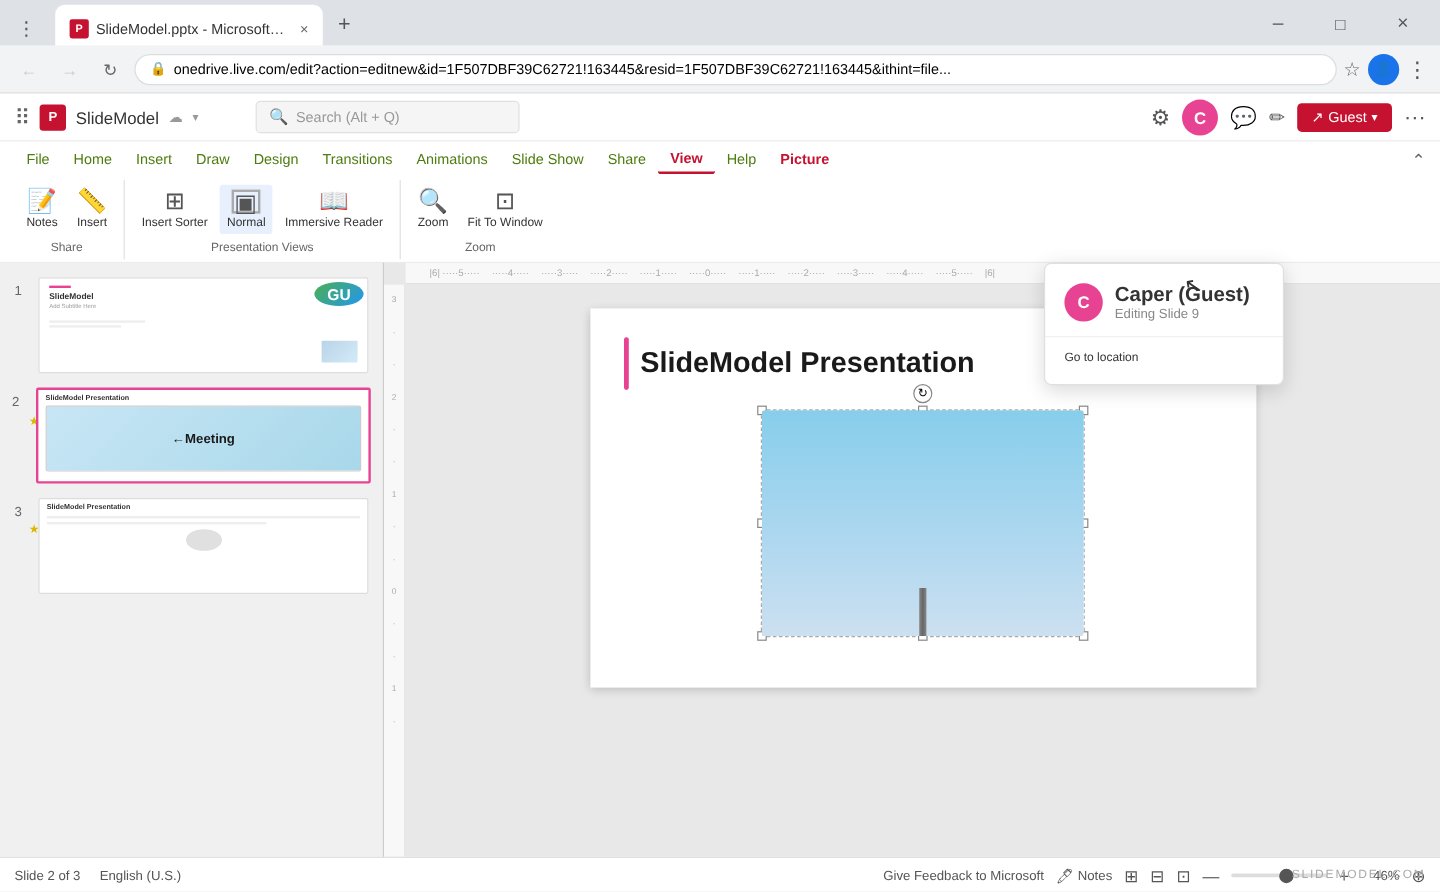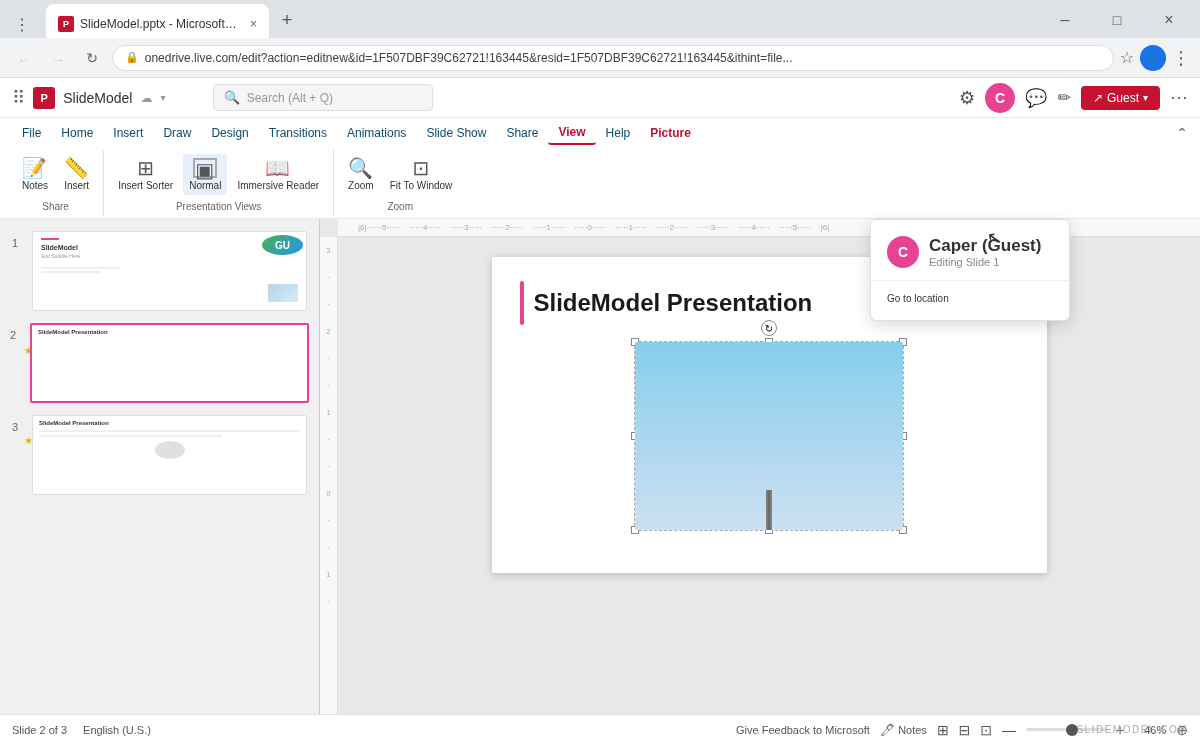--- a/index.html
+++ b/index.html
@@ -1,21 +1,21 @@
 <!DOCTYPE html>
 <html><head>
   <meta charset="utf-8">
   <style>
     * { margin: 0; padding: 0; box-sizing: border-box; }
     body { font-family: 'Segoe UI', Arial, sans-serif; background: #f3f3f3; width: 1200px; height: 743px; overflow: hidden; font-size: 12px; }
     .nav-btn { width: 28px; height: 28px; display: flex; align-items: center; justify-content: center; color: #666; cursor: pointer; border-radius: 50%; font-size: 14px; }
     .nav-btn.disabled { color: #ccc; cursor: default; }
     .address-bar { flex: 1; background: white; border: 1px solid #ddd; border-radius: 20px; padding: 5px 12px; font-size: 12px; color: #333; display: flex; align-items: center; gap: 6px; }
-    .address-text { flex: 1; font-size: 12px; color: #404040; white-space: nowrap; overflow: hidden; text-overflow: ellipsis; }
-    .ribbon-tab { padding: 4px 10px; font-size: 12px; color: #0c4a6e; cursor: pointer; border-radius: 3px; }
+    .address-text { flex: 1; font-size: 12px; color: #000000; white-space: nowrap; overflow: hidden; text-overflow: ellipsis; }
+    .ribbon-tab { padding: 4px 10px; font-size: 12px; color: #4d7c0f; cursor: pointer; border-radius: 3px; }
     .ribbon-tab.active { color: #c41230; border-bottom: 2px solid #c41230; font-weight: 600; }
     .ribbon-group { display: flex; flex-direction: column; align-items: center; padding: 4px 8px; border-right: 1px solid #e0e0e0; gap: 2px; }
     .ribbon-group:last-child { border-right: none; }
     .ribbon-group-label { font-size: 10px; color: #666; margin-top: auto; text-align: center; }
     .ribbon-buttons { display: flex; gap: 4px; align-items: center; }
     .ribbon-btn { display: flex; flex-direction: column; align-items: center; gap: 2px; padding: 4px 6px; cursor: pointer; border-radius: 3px; font-size: 10px; color: #333; min-width: 36px; }
     .ribbon-btn.active { background: #e8f0fe; }
     .ribbon-icon { font-size: 20px; color: #555; line-height: 1; }
     .ribbon-btn-label { font-size: 10px; color: #333; text-align: center; white-space: nowrap; }
 
@@ -149,38 +149,41 @@
   </div>
 </div>
 
 <div style="display:flex; height:calc(743px - 38px - 40px - 40px - 30px - 70px - 30px); position:relative; background:#e8e8e8;">
 
   <div style="width:320px; background:#f0f0f0; border-right:1px solid #ccc; overflow-y:auto; padding:8px; display:flex; flex-direction:column; gap:6px;">
 
     <div style="display:flex; gap:6px; align-items:flex-start; cursor:pointer; padding:4px; border-radius:3px;">
       <span style="font-size:11px; color:#666; min-width:14px; margin-top:6px;">1</span>
       <div style="flex:1; background:white; border:1px solid #ddd; border-radius:2px; overflow:hidden; position:relative; height:80px;">
-        <div style="position:absolute; top:3px; right:3px; width:41px; height:20px; border-radius:50%; background:linear-gradient(135deg,#4CAF50,#2196F3); display:flex; align-items:center; justify-content:center; color:white; font-size:10px; font-weight:bold;">GU</div>
+        <div style="position:absolute; top:3px; right:3px; width:41px; height:20px; border-radius:50%; background:linear-gradient(135deg,#4CAF50,#2196F3); display:flex; align-items:center; justify-content:center; color:white; font-size:13px; font-weight:bold;">GU</div>
         <div style="padding:6px 8px;">
           <div style="width:18px; height:2px; background:#e84393; margin-bottom:4px;"></div>
           <div style="font-size:7px; font-weight:bold; color:#333;">SlideModel</div>
           <div style="font-size:5px; color:#999; margin-top:2px;">Add Subtitle Here</div>
           <div style="margin-top:8px; width:80px; height:2px; background:#eee;"></div>
           <div style="margin-top:2px; width:60px; height:2px; background:#eee;"></div>
         </div>
         <div style="position:absolute; bottom:8px; right:8px; width:30px; height:18px; background:linear-gradient(135deg,#b8d4e8,#d4eaf8); border-radius:1px;"></div>
       </div>
     </div>
 
     <div style="display:flex; gap:6px; align-items:flex-start; cursor:pointer; padding:2px; border-radius:3px; position:relative;">
       <span style="font-size:11px; color:#666; min-width:14px; margin-top:6px;">2</span>
       <div style="position:absolute; left:16px; top:24px; font-size:10px; color:#dbb800;">★</div>
       <div style="flex:1; background:white; border:2px solid #e84393; border-radius:2px; overflow:hidden; position:relative; height:80px;">
         <div style="padding:4px 6px;">
           <div style="font-size:6px; font-weight:bold; color:#333; margin-bottom:3px;">SlideModel Presentation</div>
+          <div style="display:flex; align-items:center; justify-content:center; width:100%; height:55px; background:linear-gradient(135deg, #c8e6f5, #a8d8ea); border:1px solid #ccc; border-radius:2px; font-size:11px; font-weight:900; color:#1a1a1a; font-family: Arial Black, sans-serif;">
+            ←Meeting
+          </div>
         </div>
       </div>
     </div>
 
     <div style="display:flex; gap:6px; align-items:flex-start; cursor:pointer; padding:4px; border-radius:3px; position:relative;">
       <span style="font-size:11px; color:#666; min-width:14px; margin-top:6px;">3</span>
       <div style="position:absolute; left:16px; top:24px; font-size:10px; color:#dbb800;">★</div>
       <div style="flex:1; background:white; border:1px solid #ddd; border-radius:2px; overflow:hidden; position:relative; height:80px;">
         <div style="padding:4px 6px;">
           <div style="font-size:6px; font-weight:bold; color:#333; margin-bottom:4px;">SlideModel Presentation</div>
@@ -261,21 +264,21 @@
         </div>
       </div>
     </div>
   </div>
 
   <div style="position:absolute; top:0; right:130px; background:white; border:1px solid #e0e0e0; border-radius:6px; box-shadow:0 4px 16px rgba(0,0,0,0.15); padding:8px 0; width:200px; z-index:100;">
     <div style="display:flex; align-items:center; gap:10px; padding:8px 16px;">
       <div style="width:32px; height:32px; border-radius:50%; background:#e84393; display:flex; align-items:center; justify-content:center; color:white; font-size:14px; font-weight:bold;">C</div>
       <div>
         <div style="font-size:17px; font-weight:700; color:#333;">Caper (Guest)</div>
-        <div style="font-size:11px; color:#888;">Editing Slide 1</div>
+        <div style="font-size:11px; color:#888;">Editing Slide 9</div>
       </div>
     </div>
     <div style="height:1px; background:#f0f0f0; margin:4px 0;"></div>
     <div style="padding:8px 16px; font-size:10px; color:#333; cursor:pointer;">Go to location</div>
   </div>
 
   <div style="position:absolute; top:8px; right:198px; font-size:18px; color:#333; z-index:200; transform:rotate(-10deg);">↖</div>
 
 </div>
 

